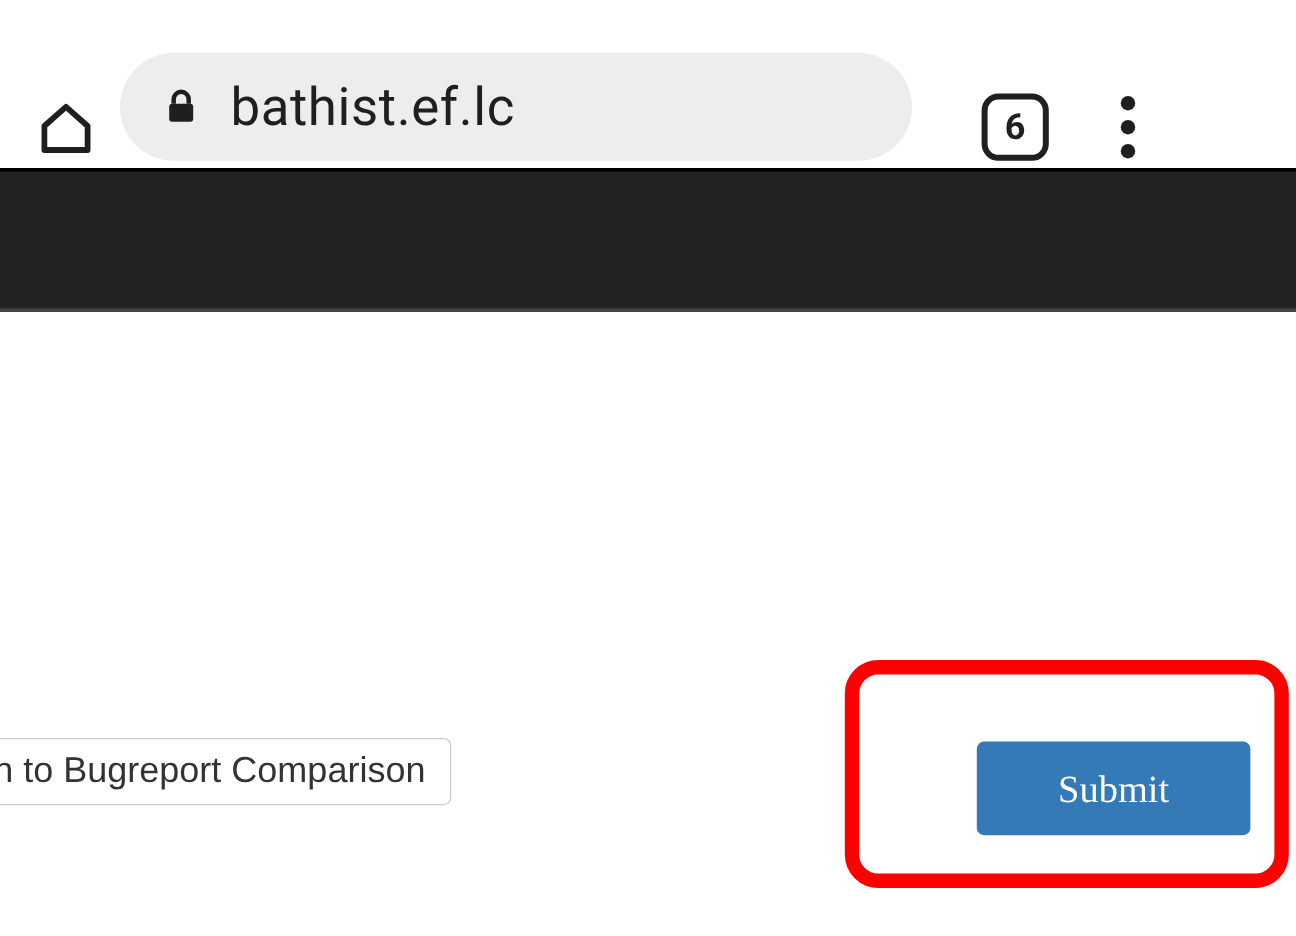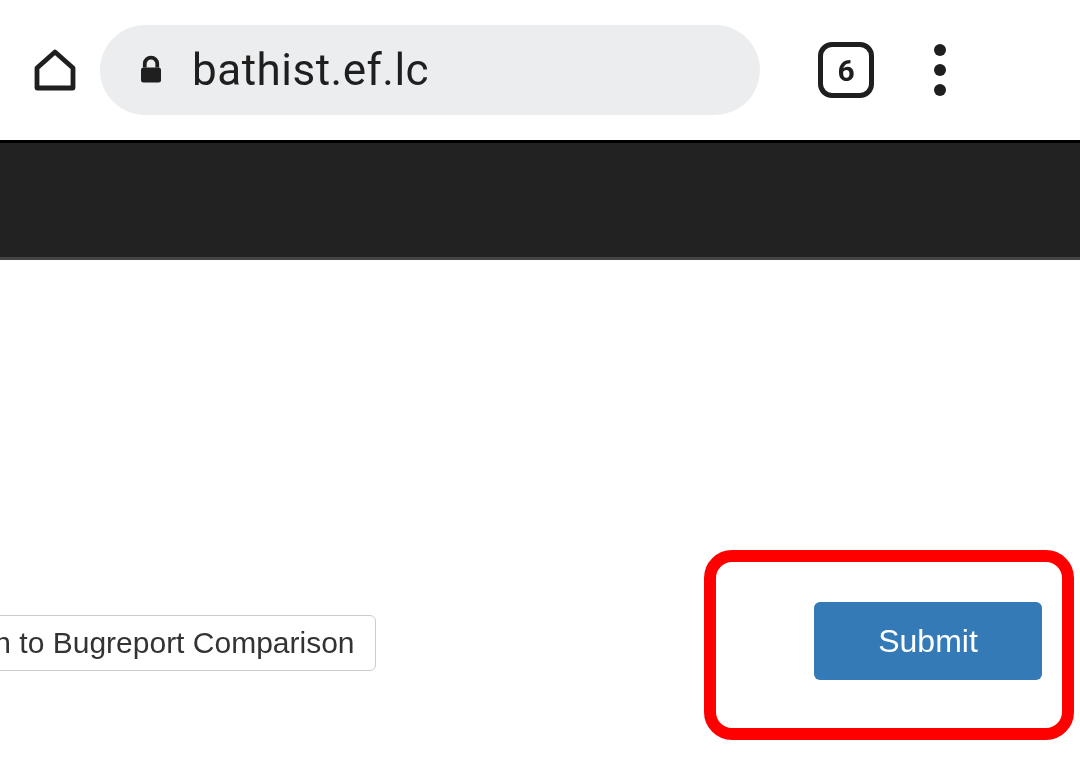--- a/index.html
+++ b/index.html
@@ -6,23 +6,23 @@
     body {
       width: 1080px;
       height: 780px;
       font-family: -apple-system, Roboto, Arial, sans-serif;
       background: #fff;
       overflow: hidden;
       position: relative;
     }
     .browser-toolbar {
       display: flex;
-      align-items: center;
+      align-items: flex-end;
       gap: 18px;
-      padding: 18px 28px;
+      padding: 6px 28px;
       height: 140px;
       background: #fff;
     }
     .home-btn {
       width: 54px;
       height: 54px;
       display: flex;
       align-items: center;
       justify-content: center;
       cursor: pointer;
@@ -109,32 +109,33 @@
       top: 290px;
       width: 370px;
       height: 190px;
       border: 12px solid #ff0000;
       border-radius: 28px;
       pointer-events: none;
     }
     .submit-btn {
       position: absolute;
       left: 814px;
-      top: 342px;
+      top: 358px;
       width: 228px;
       height: 78px;
       background: #337ab7;
       color: #fff;
       border: none;
       border-radius: 6px;
       font-size: 32px;
       display: flex;
       align-items: center;
       justify-content: center;
       cursor: pointer;
+      font-family: Liberation Serif, serif;
     }
   </style>
 </head>
 <body>
 
 <div class="browser-toolbar">
   <div class="home-btn">
     <svg width="48" height="48" viewBox="0 0 24 24" fill="none" stroke="#1f1f1f" stroke-width="2.4" stroke-linejoin="round" stroke-linecap="round">
       <path d="M3 11 L12 3 L21 11 L21 21 L3 21 Z"></path>
     </svg>

